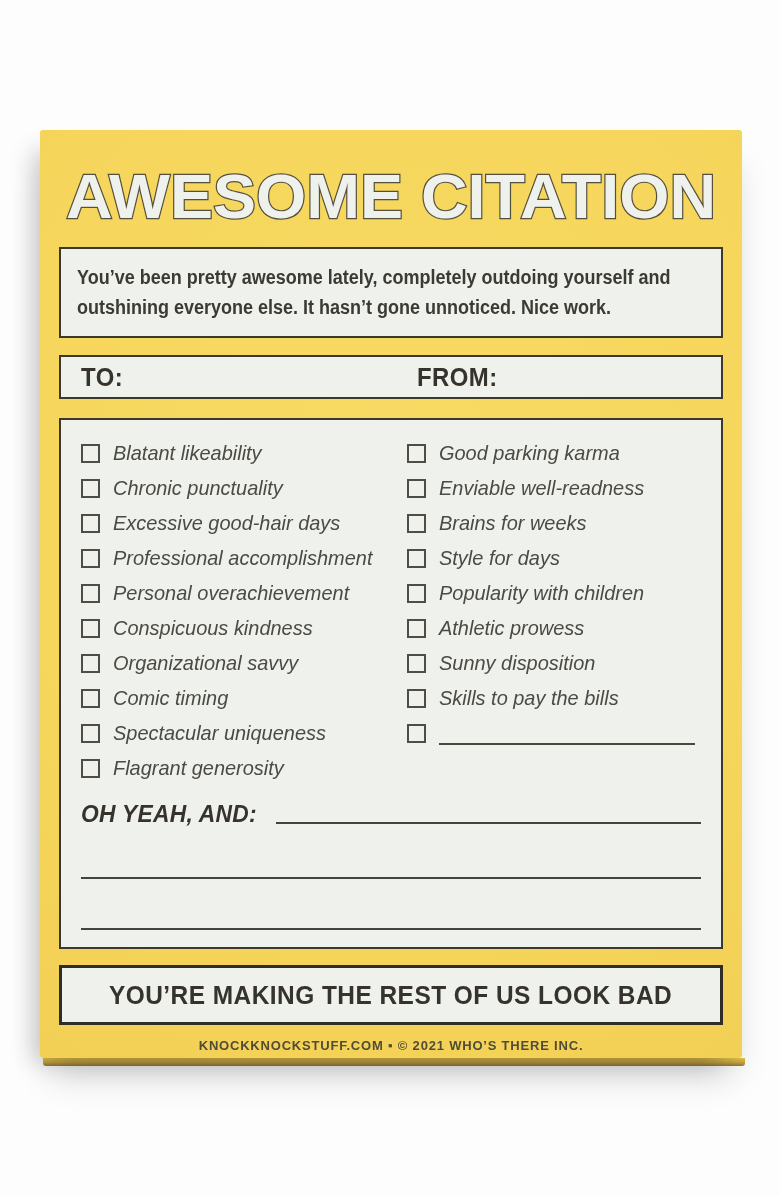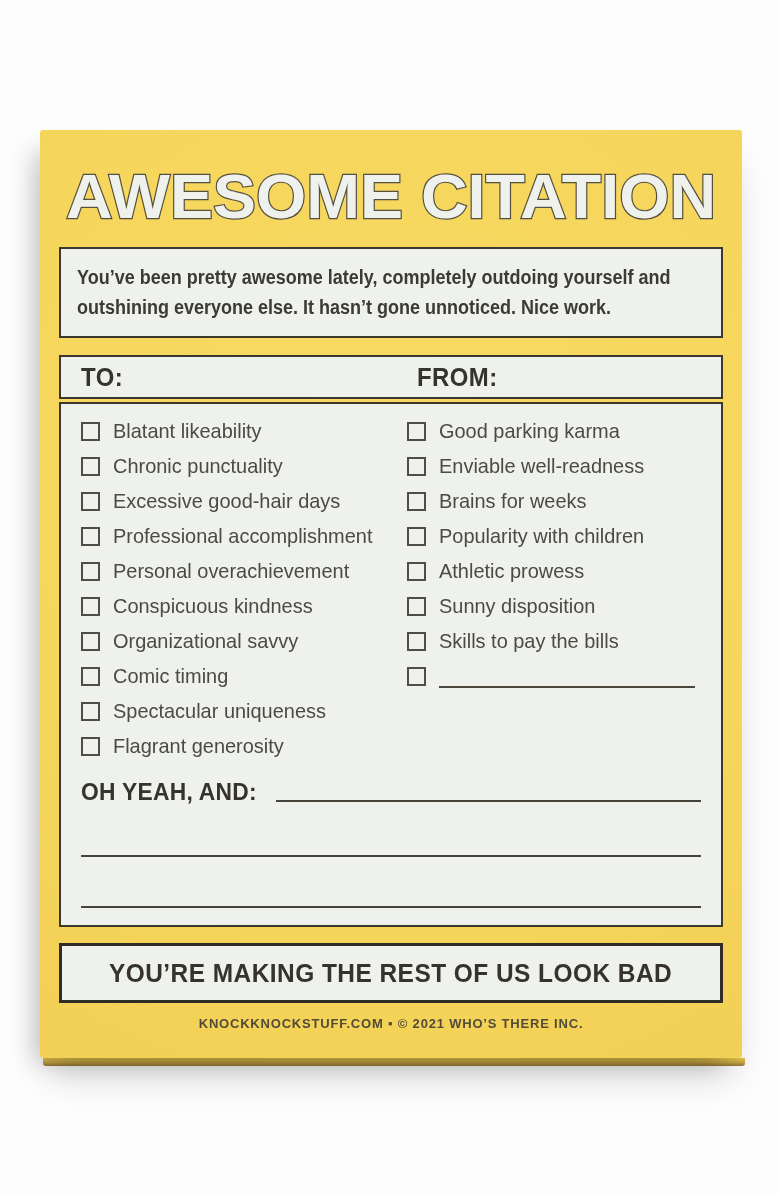--- a/index.html
+++ b/index.html
@@ -57,22 +57,23 @@
   }
   .tofrom-cell{height:100%;display:flex;align-items:center;}
   .tofrom-cell.to{flex:0 0 52.5%;}
   .tofrom-cell.from{flex:1;}
   .tofrom-label{
     font-size:26px;font-weight:700;color:#35332b;letter-spacing:0.5px;
     display:inline-block;transform:scaleX(0.92);transform-origin:left center;
   }
   
   .checklist-box{
-    margin-top:3px;
-    padding:9px 20px 17px;
+    margin-top:19px;
+    padding:15px 20px 17px;
+    font-style:italic;
   }
   .check-grid{display:flex;}
   .check-col{display:flex;flex-direction:column;}
   .check-col.left{flex:0 0 52.5%;}
   .check-col.right{flex:1;}
   .check-item{
     height:35px;display:flex;align-items:center;cursor:pointer;
   }
   .checkbox{
     width:15px;height:15px;flex:0 0 15px;
@@ -200,20 +201,24 @@
           <div class="check-item">
             <span class="checkbox"></span>
             <span class="check-label">Enviable well-readness</span>
           </div>
           <div class="check-item">
             <span class="checkbox"></span>
             <span class="check-label">Brains for weeks</span>
           </div>
           <div class="check-item">
             <span class="checkbox"></span>
+            <span class="check-label">Style for days</span>
+          </div>
+          <div class="check-item">
+            <span class="checkbox"></span>
             <span class="check-label">Popularity with children</span>
           </div>
           <div class="check-item">
             <span class="checkbox"></span>
             <span class="check-label">Athletic prowess</span>
           </div>
           <div class="check-item">
             <span class="checkbox"></span>
             <span class="check-label">Sunny disposition</span>
           </div>

